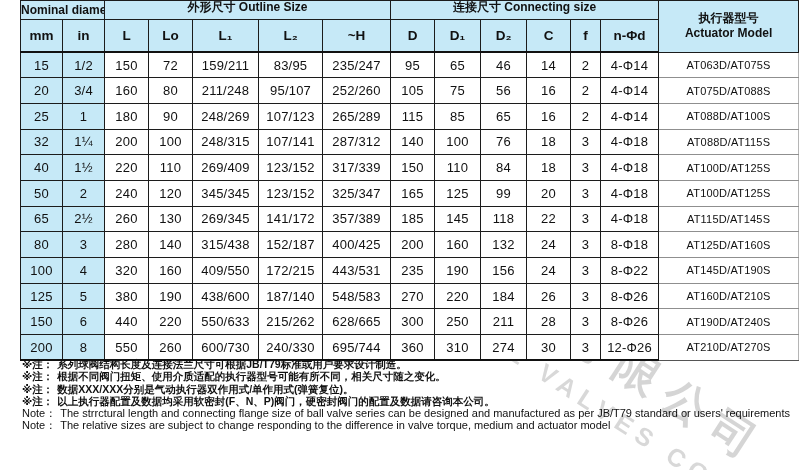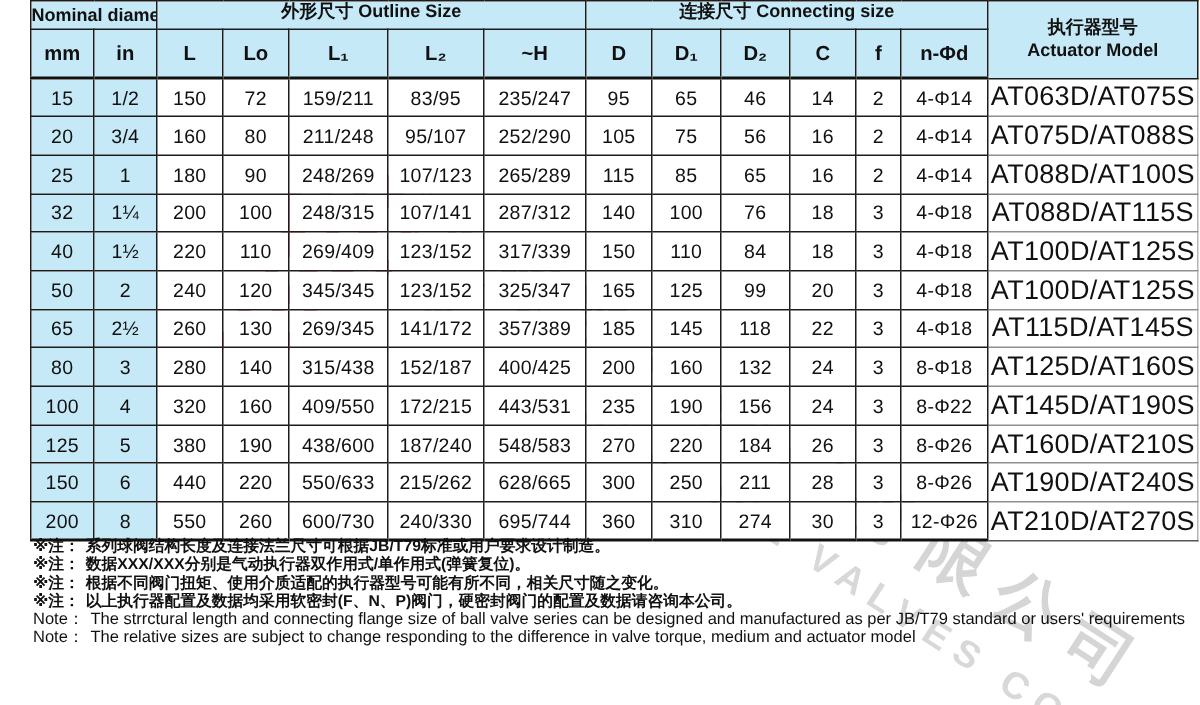--- a/index.html
+++ b/index.html
@@ -26,21 +26,21 @@
   thead tr.r2 th { height:31px; font-size:13.5px; }
   thead tr.r2 th { border-bottom:2.6px solid #111; }
   th.cut span { display:block; line-height:24px; margin-top:-7px; }
   th.nominal { font-size:10.5px; font-weight:bold; }
   th.actuator-head { font-size:12.5px; line-height:15px; border-bottom:2.6px solid #111;margin-top:36px; }
   th.sep-right, td.sep-right { border-right:2.2px solid #111; }
   tbody tr { height:25.7px;margin-left:48px; }
   tbody td { background:#ffffff; font-weight:normal; letter-spacing:.2px; }
   tbody td.blue { background:#c6e9f7; }
   tbody td.act {
-    font-size:18px;
+    font-size:11px;
     border-top:1px solid #8f8f8f; border-bottom:1px solid #8f8f8f;
     border-right:1px solid #b5b5b5;
   }
   tbody tr:last-child td { border-bottom:2.2px solid #111; }
   tbody tr:last-child td.act { border-bottom:1.6px solid #555; }
 
   
   .notes { position:absolute; left:22px; top:358px; width:772px; }
   .note-line { line-height:12.3px; white-space:nowrap; overflow:hidden; }
   .note-line.zh { font-size:10.5px; font-weight:bold; }
@@ -146,21 +146,21 @@
           <td class="sep-right">4-Φ14</td>
           <td class="act">AT063D/AT075S</td>
         </tr>
         <tr>
           <td class="blue">20</td>
           <td class="blue sep-right">3/4</td>
           <td>160</td>
           <td>80</td>
           <td>211/248</td>
           <td>95/107</td>
-          <td>252/290</td>
+          <td>252/260</td>
           <td>105</td>
           <td>75</td>
           <td>56</td>
           <td>16</td>
           <td>2</td>
           <td class="sep-right">4-Φ14</td>
           <td class="act">AT075D/AT088S</td>
         </tr>
         <tr>
           <td class="blue">25</td>
@@ -273,21 +273,21 @@
           <td>3</td>
           <td class="sep-right">8-Φ22</td>
           <td class="act">AT145D/AT190S</td>
         </tr>
         <tr>
           <td class="blue">125</td>
           <td class="blue sep-right">5</td>
           <td>380</td>
           <td>190</td>
           <td>438/600</td>
-          <td>187/240</td>
+          <td>187/140</td>
           <td>548/583</td>
           <td>270</td>
           <td>220</td>
           <td>184</td>
           <td>26</td>
           <td>3</td>
           <td class="sep-right">8-Φ26</td>
           <td class="act">AT160D/AT210S</td>
         </tr>
         <tr>
@@ -321,22 +321,22 @@
           <td>3</td>
           <td class="sep-right">12-Φ26</td>
           <td class="act">AT210D/AT270S</td>
         </tr>
       </tbody>
   </table>
 
   <div class="notes">
     <div>
         <div class="note-line zh"><span class="note-prefix">※注：</span><span>系列球阀结构长度及连接法兰尺寸可根据JB/T79标准或用户要求设计制造。</span></div>
+        <div class="note-line zh"><span class="note-prefix">※注：</span><span>根据不同阀门扭矩、使用介质适配的执行器型号可能有所不同，相关尺寸随之变化。</span></div>
         <div class="note-line zh"><span class="note-prefix">※注：</span><span>数据XXX/XXX分别是气动执行器双作用式/单作用式(弹簧复位)。</span></div>
-        <div class="note-line zh"><span class="note-prefix">※注：</span><span>根据不同阀门扭矩、使用介质适配的执行器型号可能有所不同，相关尺寸随之变化。</span></div>
         <div class="note-line zh"><span class="note-prefix">※注：</span><span>以上执行器配置及数据均采用软密封(F、N、P)阀门，硬密封阀门的配置及数据请咨询本公司。</span></div>
       </div>
     <div>
         <div class="note-line en"><span class="note-prefix">Note：</span><span>The strrctural length and connecting flange size of ball valve series can be designed and manufactured as per JB/T79 standard or users' requirements</span></div>
         <div class="note-line en"><span class="note-prefix">Note：</span><span>The relative sizes are subject to change responding to the difference in valve torque, medium and actuator model</span></div>
       </div>
   </div>
 
 </div>
 

